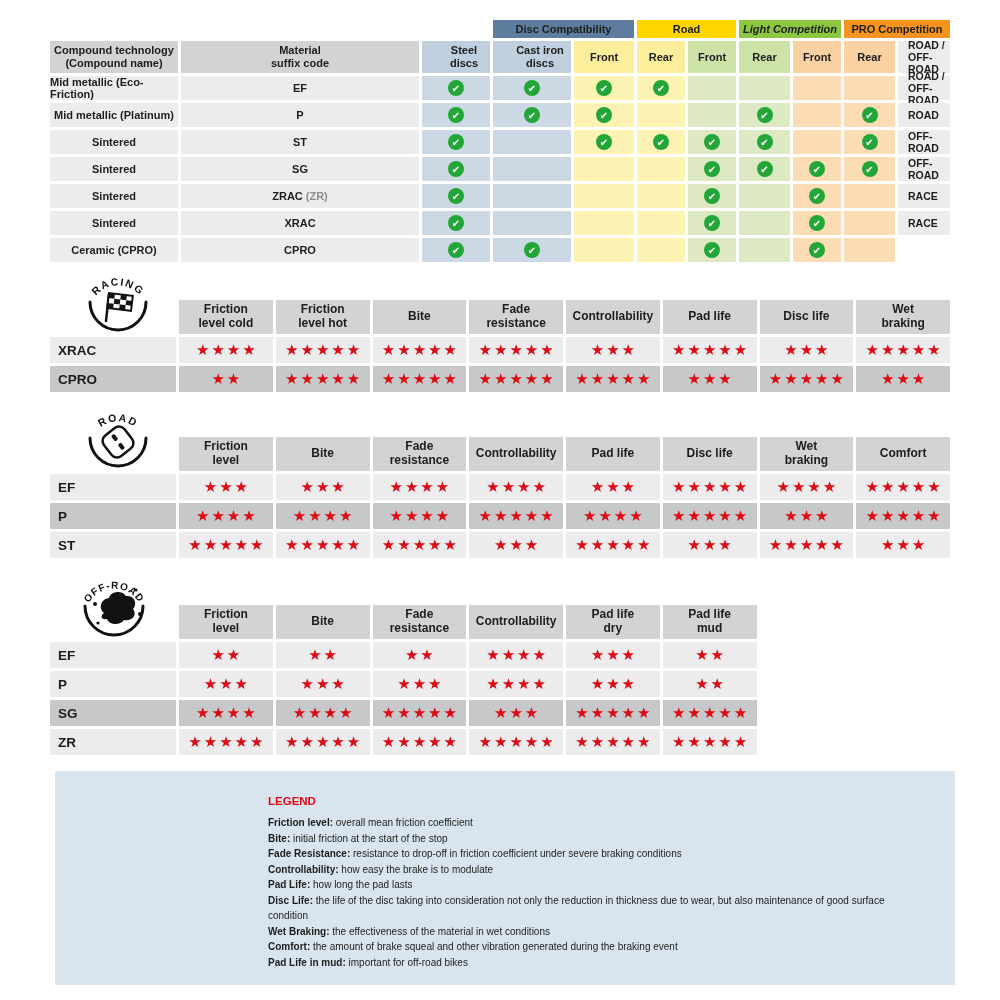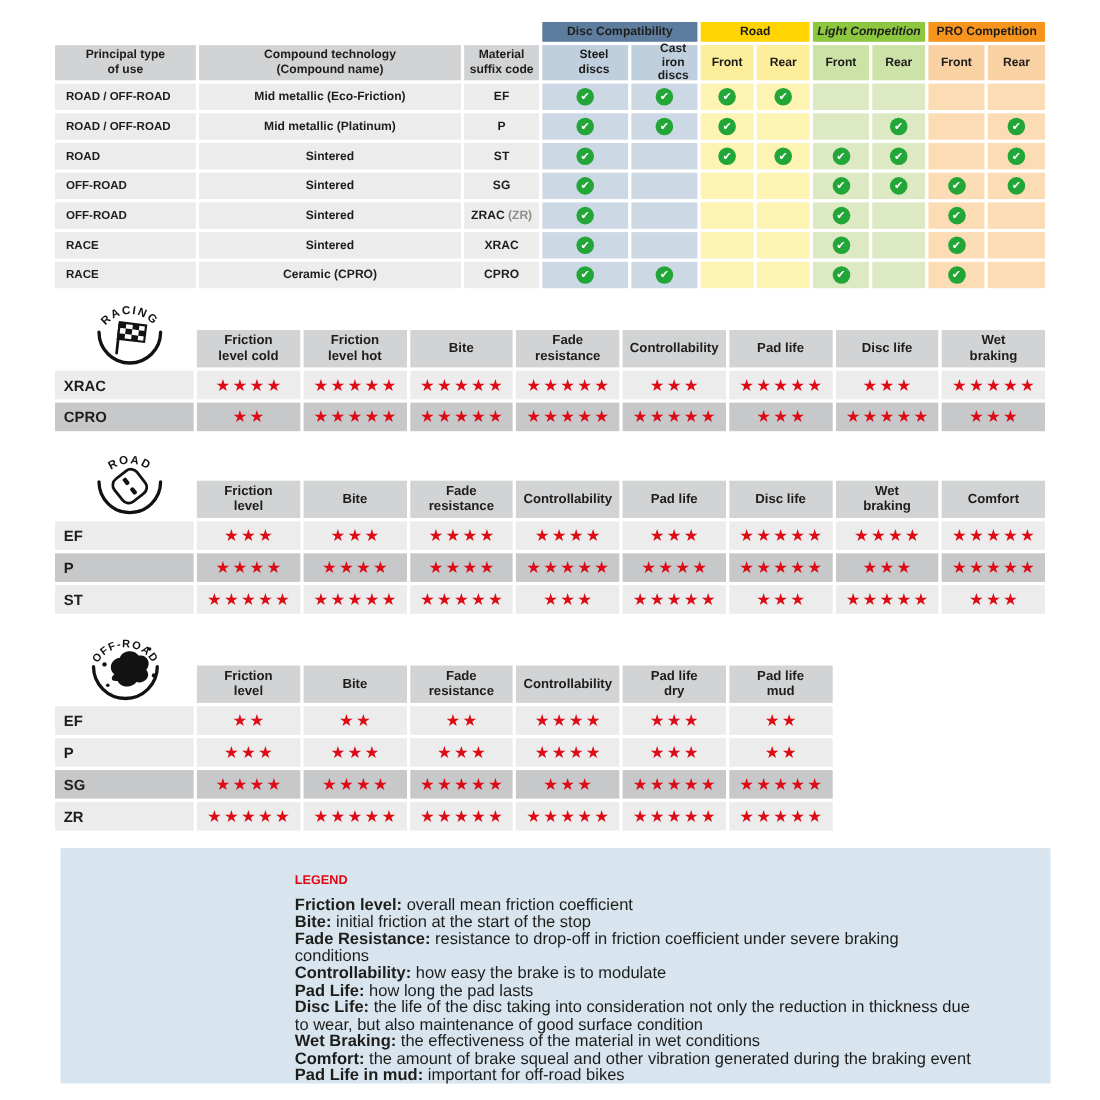--- a/index.html
+++ b/index.html
@@ -85,34 +85,32 @@
   .stamp text { font-family: "Liberation Sans", sans-serif; }
 
   
   #legend {
     position: absolute; left: 55px; top: 771px;
     width: 900px; height: 214px;
     background: var(--legend-bg, #d9e5ee);
     padding: 24px 0 0 213px;
   }
   #legend-title { color: var(--legend-title-red, #e30613); font-weight: bold; font-size: 11.5px; margin-bottom: 8px; }
-  .legend-line  { font-size: 15px; line-height: 15.5px; max-width: 620px; }
+  .legend-line  { font-size: 10px; line-height: 15.5px; max-width: 620px; }
   .legend-line b { font-weight: bold; }
 </style>
 </head>
 <body>
 
 <div id="compat-grid">
     <div style="grid-column: 1 / span 3;"></div>
     <div class="ghead ghead-disc" style="grid-column: span 2;">Disc Compatibility</div>
     <div class="ghead ghead-road" style="grid-column: span 2;">Road</div>
     <div class="ghead ghead-light" style="grid-column: span 2;">Light Competition</div>
     <div class="ghead ghead-pro" style="grid-column: span 2;">PRO Competition</div>
-    <div class="chead gray">Principal type
-of use</div>
     <div class="chead gray">Compound technology
 (Compound name)</div>
     <div class="chead gray">Material
 suffix code</div>
     <div class="chead sub-disc">Steel
 discs</div>
     <div class="chead sub-disc">Cast iron
 discs</div>
     <div class="chead sub-road">Front</div>
     <div class="chead sub-road">Rear</div>

